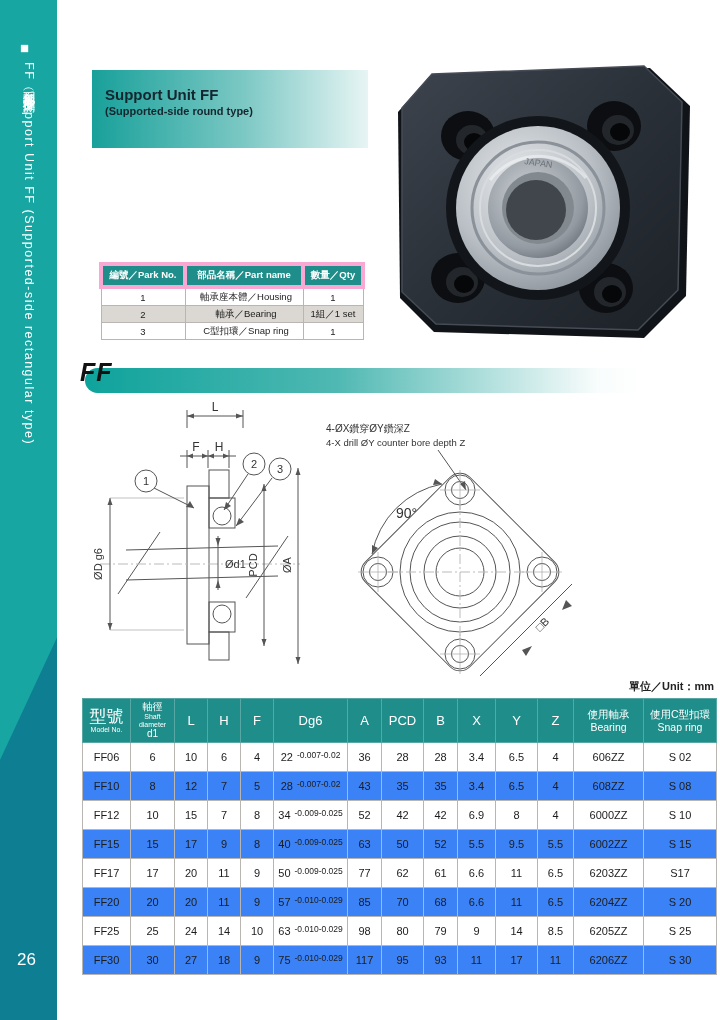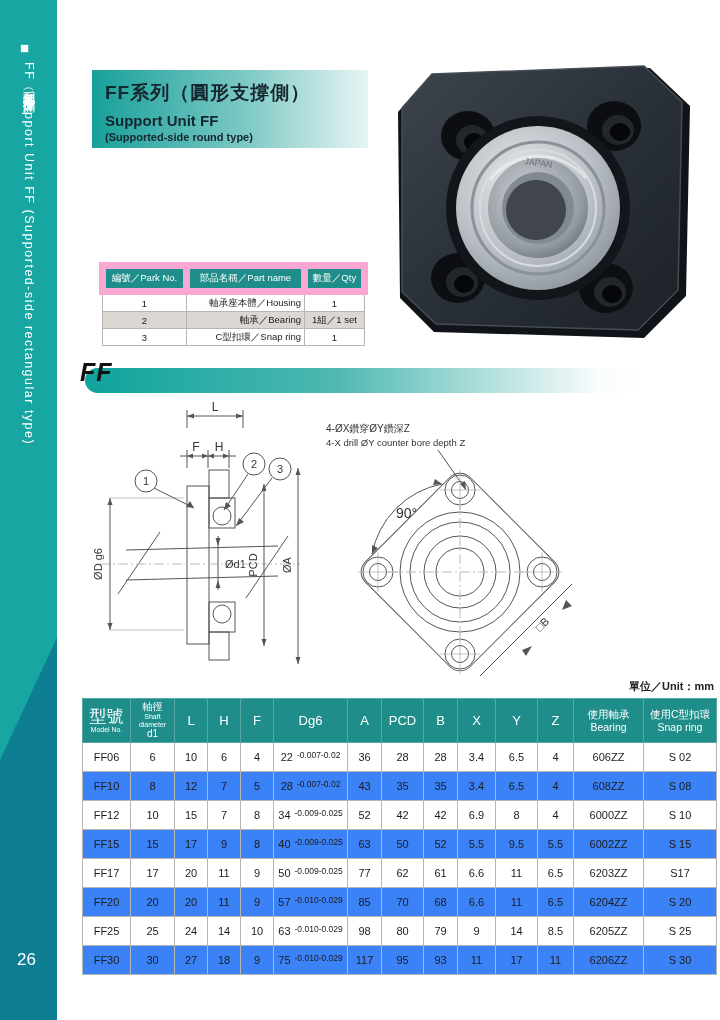--- a/index.html
+++ b/index.html
@@ -19,25 +19,25 @@
         background:linear-gradient(90deg,#18a09a 0%,#7cc8c4 55%,#e7f5f4 100%);
         padding:10px 0 0 13px;box-sizing:border-box;}
   #titleblock .zh{font-size:19px;font-weight:bold;color:#14262e;letter-spacing:1px;}
   #titleblock .en{font-size:15px;font-weight:bold;color:#14262e;margin-top:6px;}
   #titleblock .sub{font-size:11px;font-weight:bold;color:#14262e;margin-top:2px;}
   
   #photo{position:absolute;left:382px;top:60px;}
   
   #parts{position:absolute;left:99px;top:262px;width:262px;border-collapse:collapse;
         font-size:9.5px;table-layout:fixed;}
-  #parts th{background:#1f8e8a;color:#fff;font-weight:normal;height:19px;
-        border:7px solid #f9a8d4;padding:0;}
+  #parts th{background:#1f8e8a;color:#fff;font-weight:bold;height:19px;
+        border:4px solid #f9a8d4;padding:0;}
   #parts td{border:1px solid #b9b5b0;text-align:center;height:16px;padding:0 3px;background:#fff;}
   #parts tr.alt td{background:#dbd7d2;}
-  #parts td.left{text-align:right;padding-left:7px;}
+  #parts td.left{text-align:center;padding-left:7px;}
   
   #ffbar{position:absolute;left:85px;top:368px;width:558px;height:25px;border-radius:13px 0 0 13px;
         background:linear-gradient(90deg,#0ea39c 0%,#4fb8b2 45%,rgba(231,245,244,0.25) 92%,rgba(255,255,255,0) 100%);}
   #fflabel{position:absolute;left:80px;top:358px;font-size:25px;font-weight:bold;
         font-style:italic;color:#111;letter-spacing:1px;}
   
   .drw{position:absolute;}
   .drw text{font-family:"Liberation Sans","DejaVu Sans",sans-serif;fill:#333;}
   
   #unitnote{position:absolute;right:6px;top:679px;font-size:11px;font-weight:bold;color:#222;}
@@ -61,21 +61,20 @@
 <div id="page">
 
   <div id="sidebar">
     <div class="dark"></div>
     <span class="bullet">■</span>
     <span class="vtext">FF系列（圓形支撐側）Support Unit FF (Supported-side rectangular type)</span>
   </div>
   <div id="pagenum">26</div>
 
   <div id="titleblock">
-    <div class="zh">FF系列（圓形支撐側）</div>
     <div class="en">Support Unit FF</div>
     <div class="sub">(Supported-side round type)</div>
   </div>
 
   <svg id="photo" width="316" height="288" viewBox="0 0 316 288">
     <defs>
       <linearGradient id="plate" x1="0" y1="0" x2="1" y2="1">
         <stop offset="0" stop-color="#3d444d"></stop>
           <stop offset="0.5" stop-color="#2a3038"></stop>
           <stop offset="1" stop-color="#1c2127"></stop>

